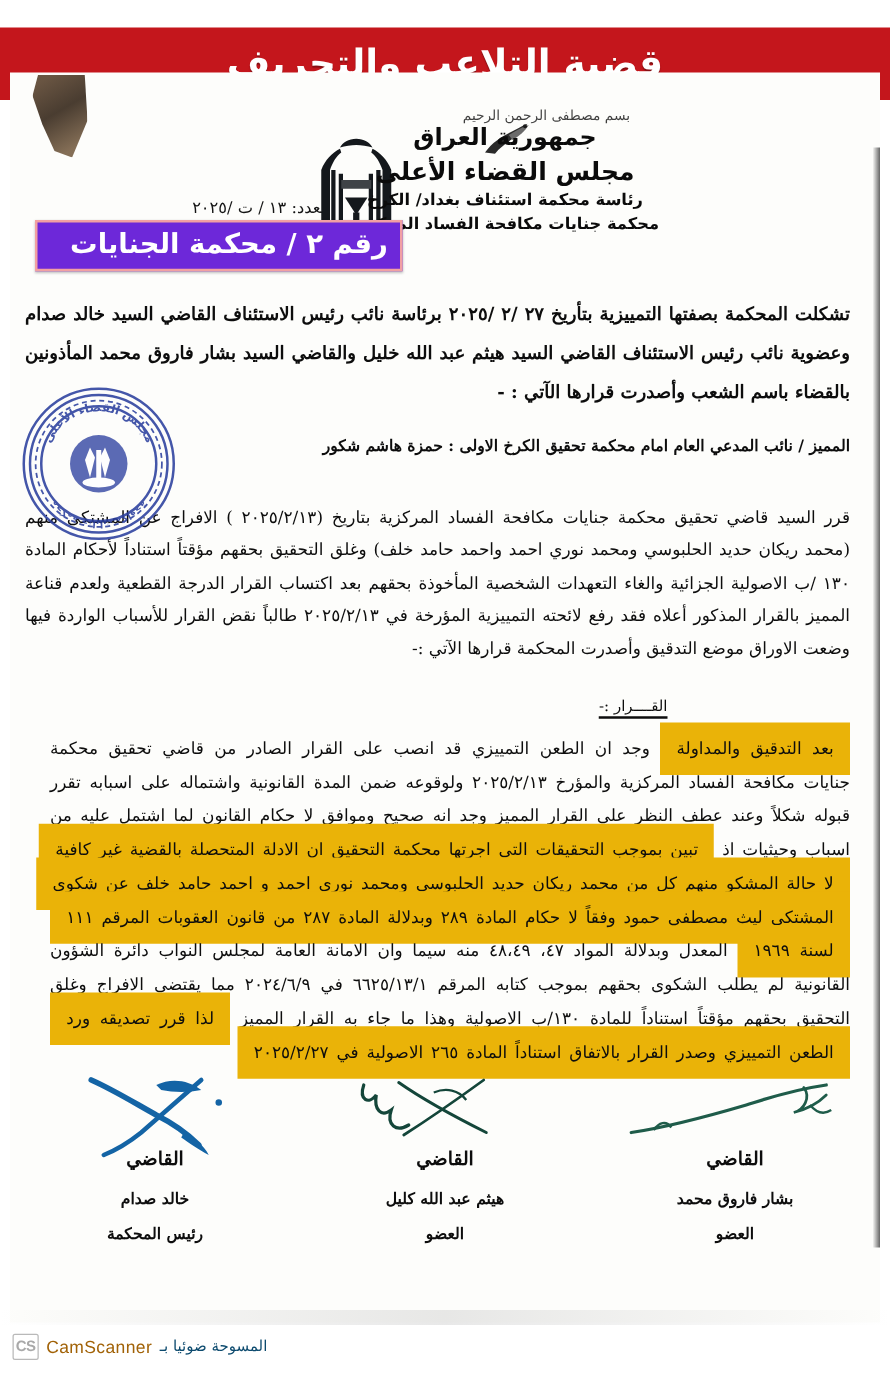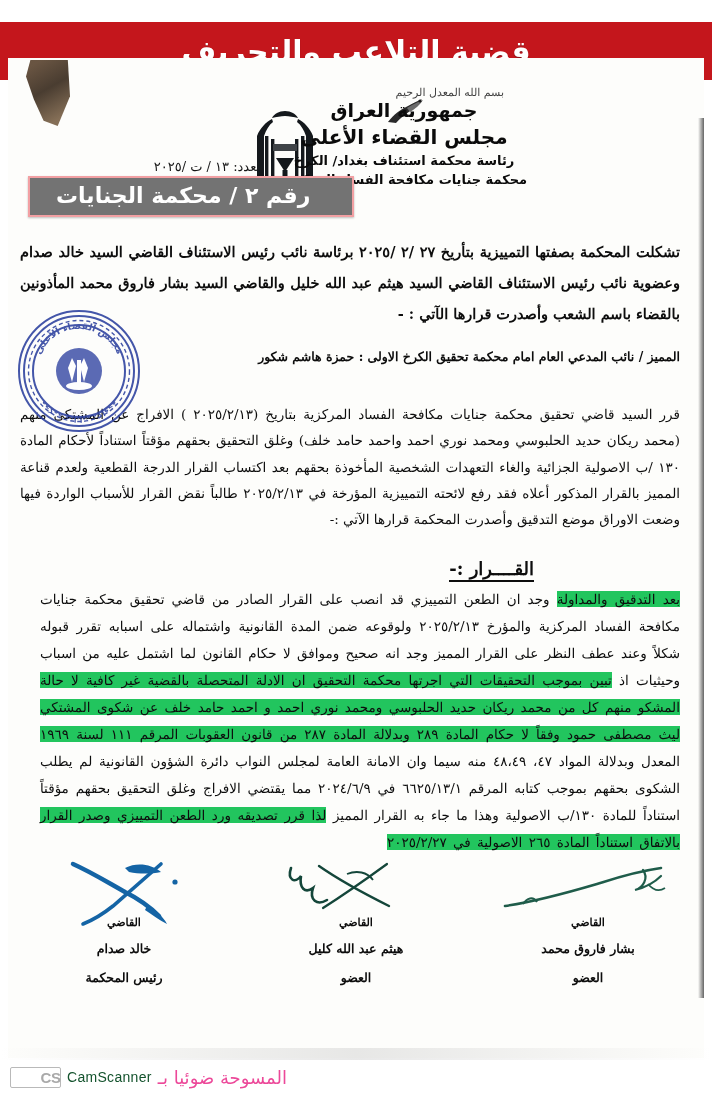--- a/index.html
+++ b/index.html
@@ -107,23 +107,23 @@
   .flourish {
     position: absolute;
     right: 278px; top: 38px;
     width: 42px; height: 34px;
   }
 
   
   .case-banner {
     position: absolute;
     left: 20px; top: 118px;
-    background: #737373;
+    background: #6d28d9;
     border: 2px solid #f2a0a3;
-    padding: 5px 42px 7px 26px;
+    padding: 5px 10px 7px 26px;
     box-shadow: 0 1px 2px rgba(0,0,0,.25);
   }
   .case-banner-text {
     color: #ffffff;
     font-size: 22px;
     font-weight: bold;
     white-space: nowrap;
   }
 
   
@@ -161,40 +161,40 @@
   .p-facts {
     right: 24px; top: 343px;
     width: 660px;
     font-size: 13.5px;
     line-height: 1.95;
   }
 
   .verdict-head {
     position: absolute;
     right: 170px; top: 500px;
-    font-size: 18px;
-    font-weight: bold;
+    font-size: 12px;
+    font-weight: normal;
     color: #0d0d0d;
     font-family: "DejaVu Serif", "Liberation Serif", serif;
     border-bottom: 2px solid #0d0d0d;
     padding-bottom: 1px;
   }
 
   .p-verdict {
     right: 24px; top: 528px;
     width: 640px;
     font-size: 13.5px;
     line-height: 2.0;
     word-spacing: 2px;
   }
 
   mark.hl {
-    background: #22c55e;
+    background: #eab308;
     color: #0d0d0d;
-    padding: 0;
+    padding: 13px;
     box-decoration-break: clone;
     -webkit-box-decoration-break: clone;
   }
 
   
   .seal {
     position: absolute;
     width: 126px; height: 126px;
     opacity: .88;
   }
@@ -218,21 +218,21 @@
   }
   .sig-mark {
     position: absolute;
     left: 50%;
     transform: translateX(-50%);
     top: -52px;
     width: 190px;
     height: 80px;
     pointer-events: none;
   }
-  .sig-title  { font-size: 11px; font-weight: bold; line-height: 2.3; }
+  .sig-title  { font-size: 15px; font-weight: bold; line-height: 2.3; }
   .sig-name   { font-size: 12.5px; font-weight: bold; line-height: 2.3; }
   .sig-role   { font-size: 12.5px; font-weight: bold; line-height: 2.3; }
 
   
   .footer {
     position: absolute;
     left: 0; bottom: 6px;
     width: 712px;
     height: 34px;
     display: flex;
@@ -240,38 +240,37 @@
     gap: 6px;
     padding-right: 0;
     padding-left: 10px;
     direction: ltr;
   }
   .cs-badge {
     width: 19px; height: 19px;
     border: 1.6px solid #b9b9b9;
     border-radius: 2px;
     color: #a9a9a9;
-    font-size: 15px;
+    font-size: 12px;
     font-weight: bold;
     display: flex;
     align-items: center;
     justify-content: center;
     font-family: "Liberation Sans", sans-serif;
     letter-spacing: -0.5px;
-    padding-left: 30px;
   }
   .cs-text {
-    color: #14532d;
+    color: #a16207;
     font-size: 14px;
     font-family: "Liberation Sans", sans-serif;
     letter-spacing: .3px;
   }
   .cs-arabic {
-    color: #ec4899;
-    font-size: 18px;
+    color: #0c4a6e;
+    font-size: 12px;
     font-family: "DejaVu Sans", sans-serif;
     direction: rtl;
   }
   .scan-ghost {
     position: absolute;
     left: 0; bottom: 40px;
     width: 712px; height: 12px;
     background: linear-gradient(to right, rgba(200,200,200,0), rgba(190,190,190,.35), rgba(200,200,200,0));
   }
 </style>
@@ -282,21 +281,21 @@
 
   <div class="banner">
     <div class="banner-text">قضية التلاعب والتحريف</div>
   </div>
 
   <div class="sheet">
 
     <div class="paper-shadow-right"></div>
     <div class="torn-corner"></div>
 
-    <div class="basmala">بسم الله المعدل الرحيم</div>
+    <div class="basmala">بسم مصطفى الرحمن الرحيم</div>
 
     <div class="meta-block">
       <div class="meta-row">
         <span class="meta-label">العدد:</span>
         <span>١٣ / ت /٢٠٢٥</span>
       </div>
       <div class="meta-row">
         <span class="meta-label">التأريخ:</span>
         <span>٦ / ٣ /٢٠٢٥</span>
       </div>

